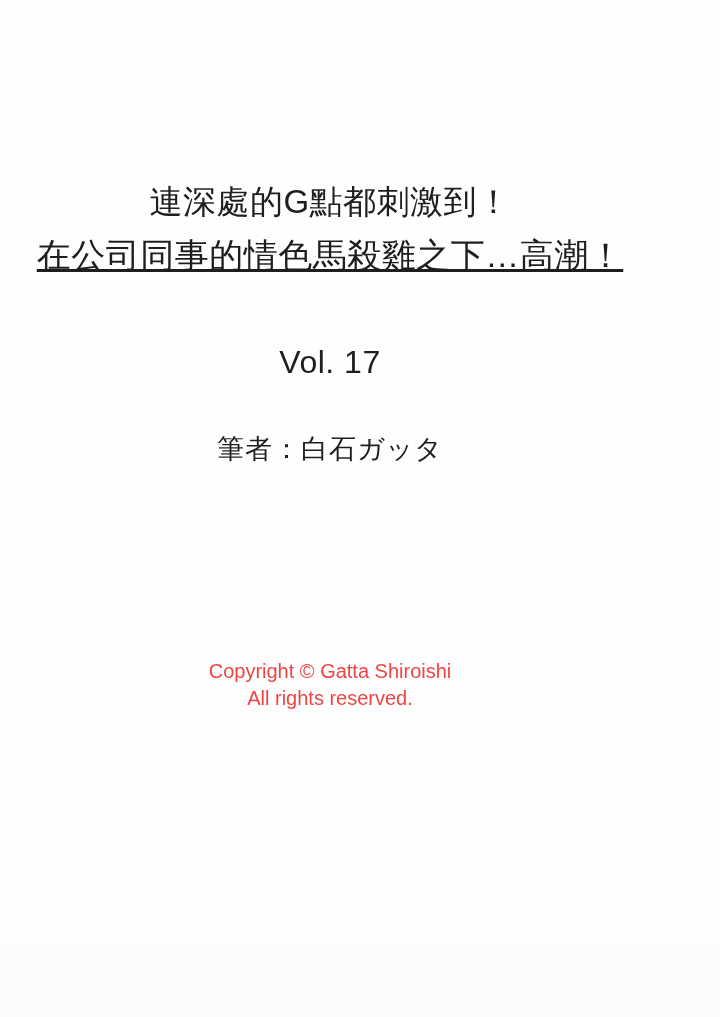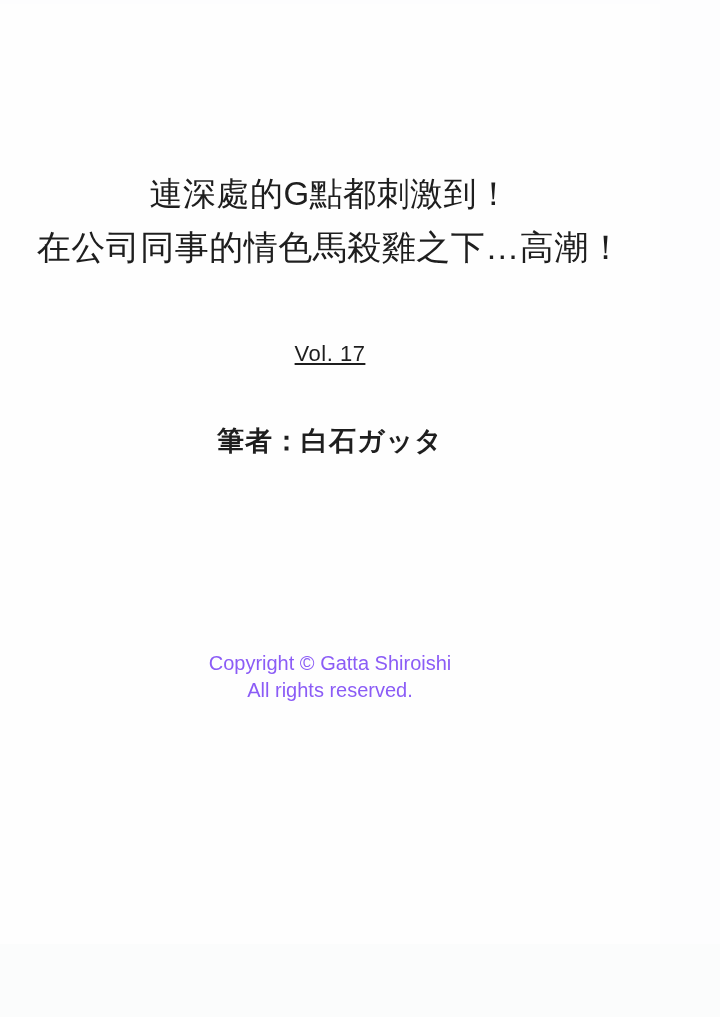--- a/index.html
+++ b/index.html
@@ -11,21 +11,21 @@
     height: 1017px;
     position: relative;
     overflow: hidden;
     background: #fdfdfe;
     font-family: "Liberation Sans", sans-serif;
     color: #1e1e1e;
   }
   .page {
     position: absolute;
     left: 0;
-    top: 4px;
+    top: 12px;
     width: 660px;
     height: 944px;
     background: #fefefe;
   }
   .reader-bg {
     position: absolute;
     left: 0;
     top: 944px;
     width: 720px;
     height: 73px;
@@ -42,44 +42,43 @@
     top: 170px;
     font-size: 33px;
     line-height: 40px;
     letter-spacing: 0.5px;
   }
   .title-line-2 {
     top: 223px;
     font-size: 34px;
     line-height: 40px;
     letter-spacing: 0.5px;
+    text-decoration: underline;
   }
   .volume {
     top: 337px;
-    font-size: 22px;
+    font-size: 32px;
     line-height: 26px;
     letter-spacing: 0.5px;
-    text-decoration: underline;
   }
   .author {
     top: 423px;
     font-size: 27px;
     line-height: 28px;
     letter-spacing: 1px;
-    font-weight: bold;
   }
   .copyright {
     position: absolute;
     left: 0;
     top: 646px;
     width: 100%;
     text-align: center;
     font-size: 20px;
     line-height: 27px;
-    color: #8b5cf6;
+    color: #ef4444;
   }
 </style>
 </head>
 <body>
 
 <div class="page">
 
   <div class="centered title-line-1">連深處的G點都刺激到！</div>
 
   <div class="centered title-line-2">在公司同事的情色馬殺雞之下…高潮！</div>

